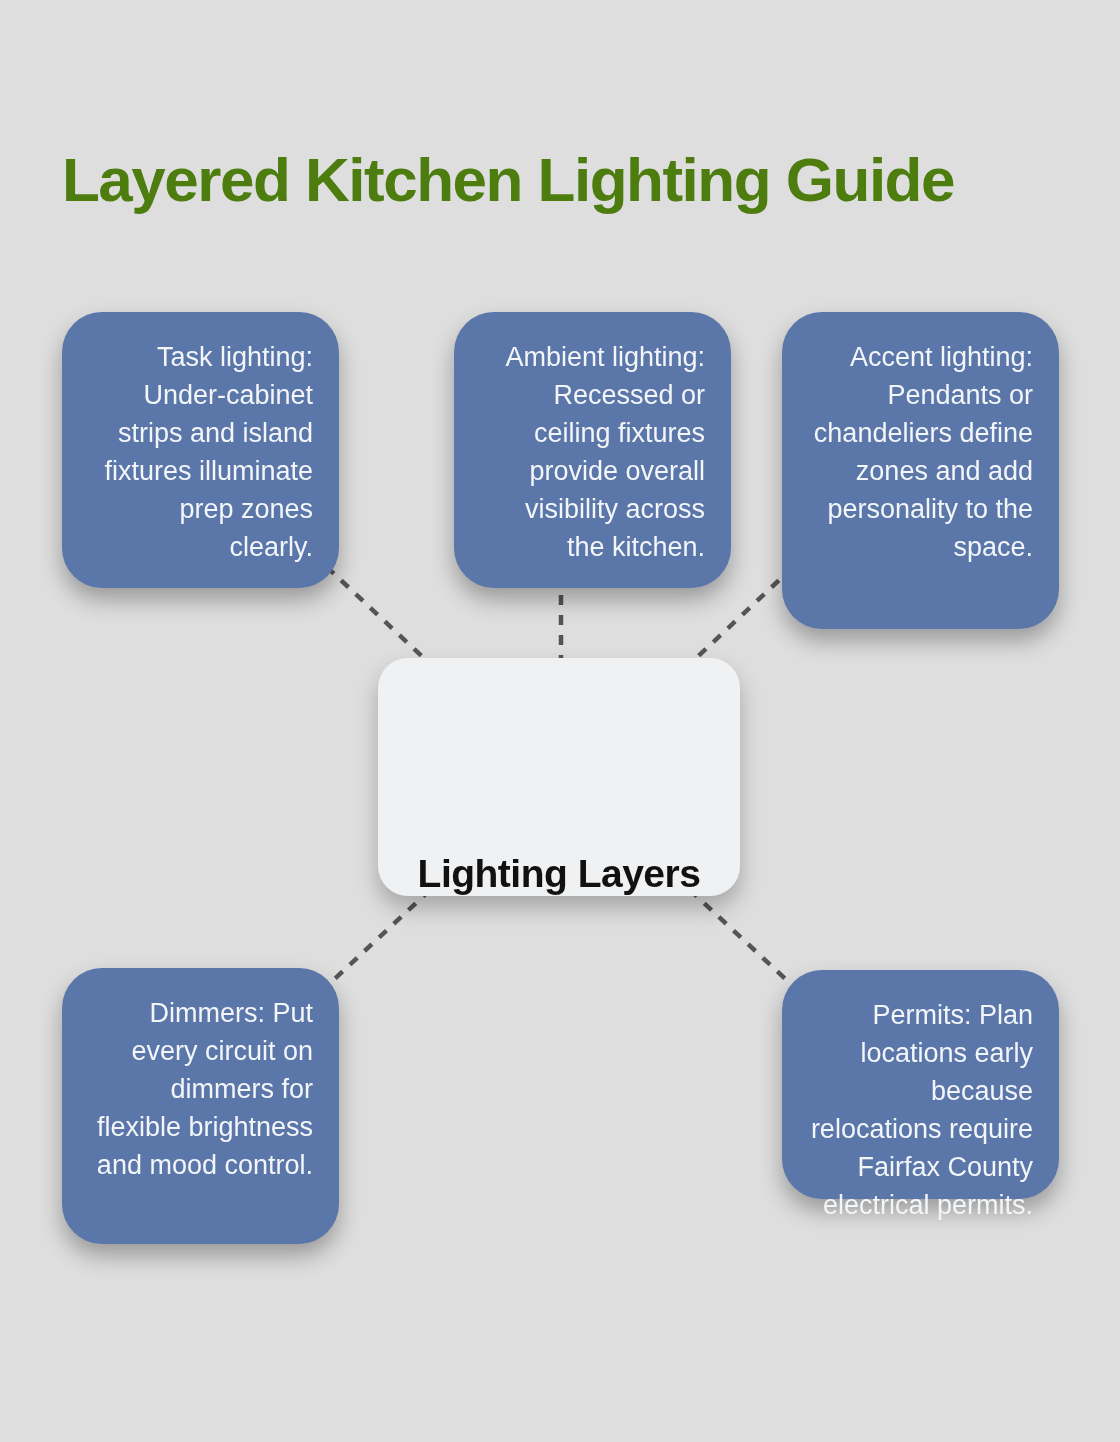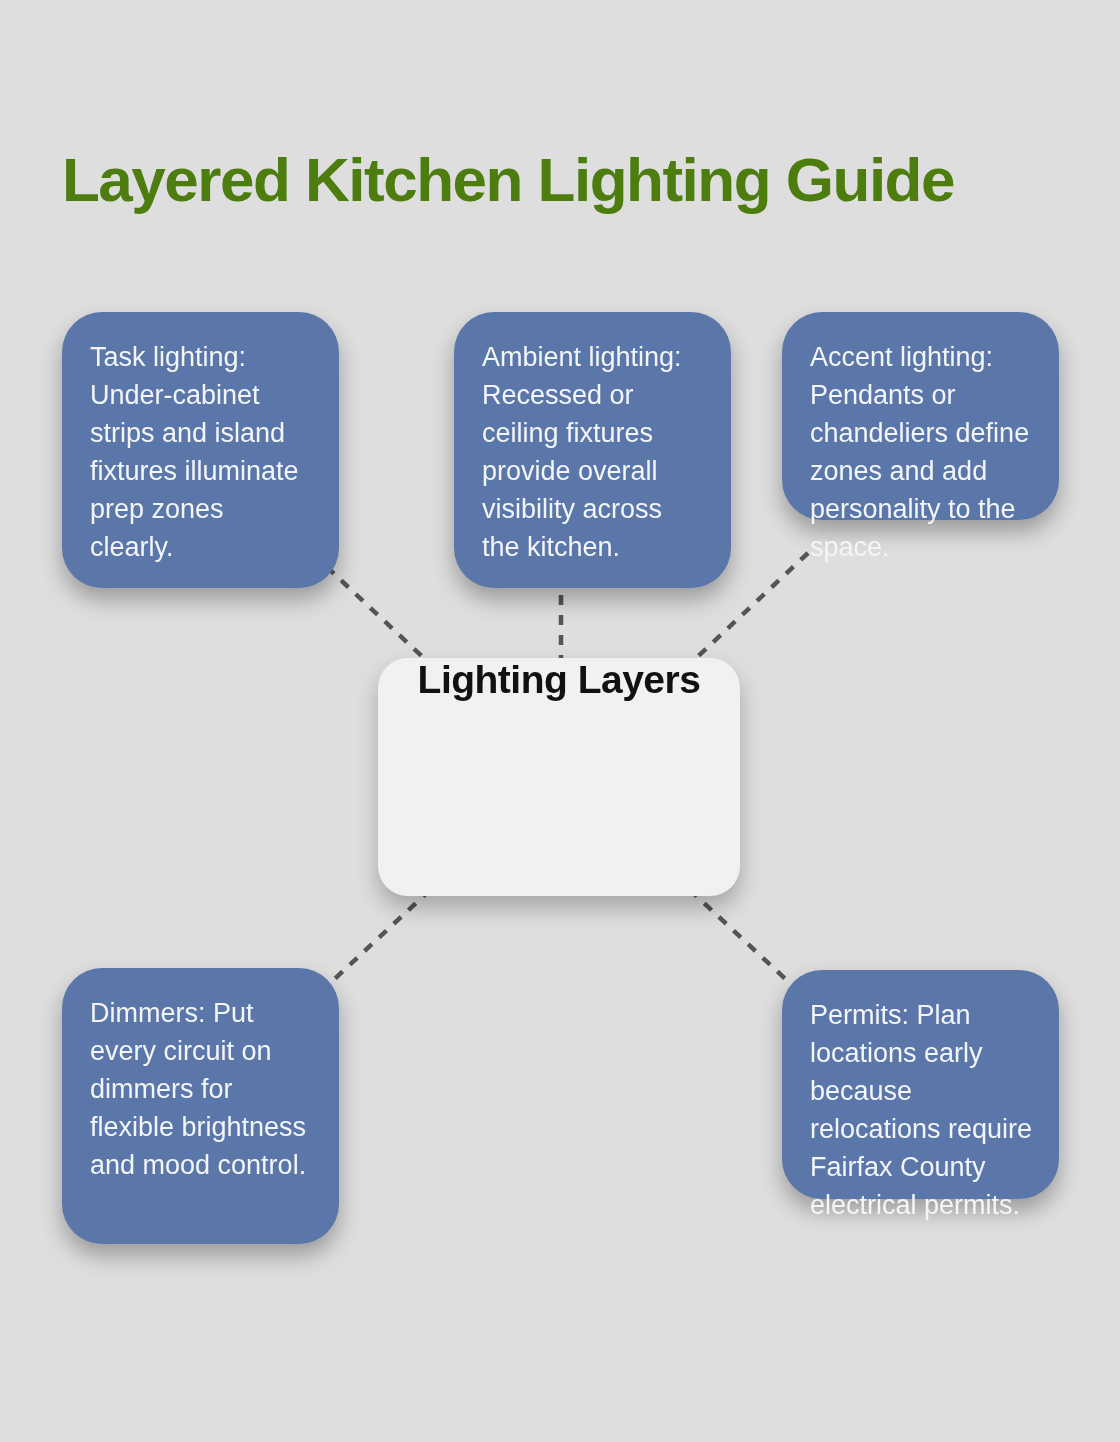--- a/index.html
+++ b/index.html
@@ -39,38 +39,39 @@
     position: absolute;
     box-sizing: border-box;
     background: #5b76a9;
     border-radius: 40px;
     color: #f3f6f9;
     font-size: 27px;
     line-height: 38px;
     padding: 26px 26px 20px 28px;
     box-shadow: 0 12px 22px rgba(0, 0, 0, 0.30);
     z-index: 2;
+    text-align: right;
   }
   .node-task    { left: 62px;  top: 312px; width: 277px; height: 276px; }
   .node-ambient { left: 422px; top: 312px; width: 277px; height: 276px; margin-left: 32px; }
-  .node-accent  { left: 782px; top: 312px; width: 277px; height: 208px; }
+  .node-accent  { left: 782px; top: 312px; width: 277px; height: 317px; }
   .node-dimmers { left: 62px;  top: 968px; width: 277px; height: 276px; }
   .node-permits { left: 782px; top: 970px; width: 277px; height: 229px; }
   .center-node {
     position: absolute;
     left: 378px;
     top: 658px;
     width: 362px;
     height: 238px;
     box-sizing: border-box;
     background: #f0f1f2;
     border-radius: 30px;
     box-shadow: 0 12px 22px rgba(0, 0, 0, 0.25);
     display: flex;
-    align-items: flex-start;
+    align-items: flex-end;
     justify-content: center;
     z-index: 2;
   }
   .center-node .label {
     font-size: 39px;
     font-weight: 700;
     color: #111111;
     letter-spacing: -0.5px;
   }
 </style>

